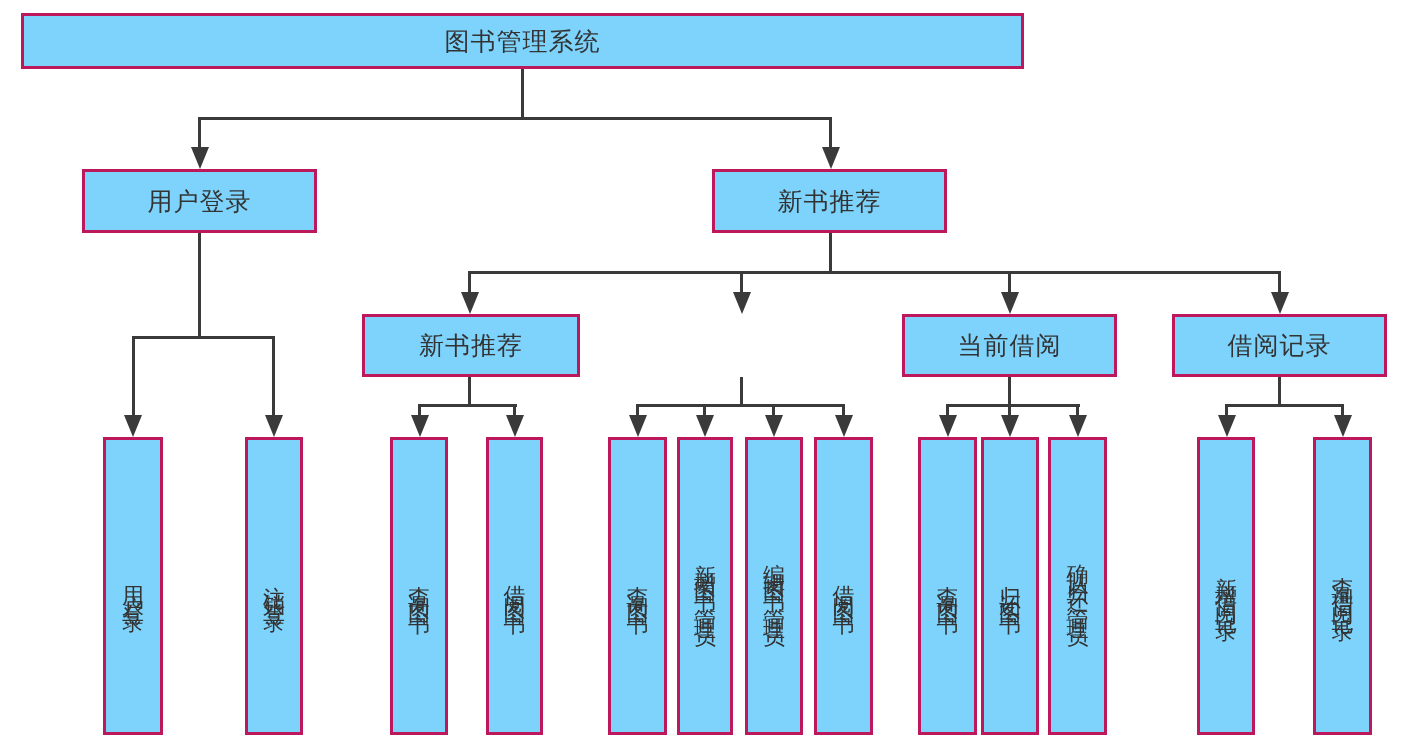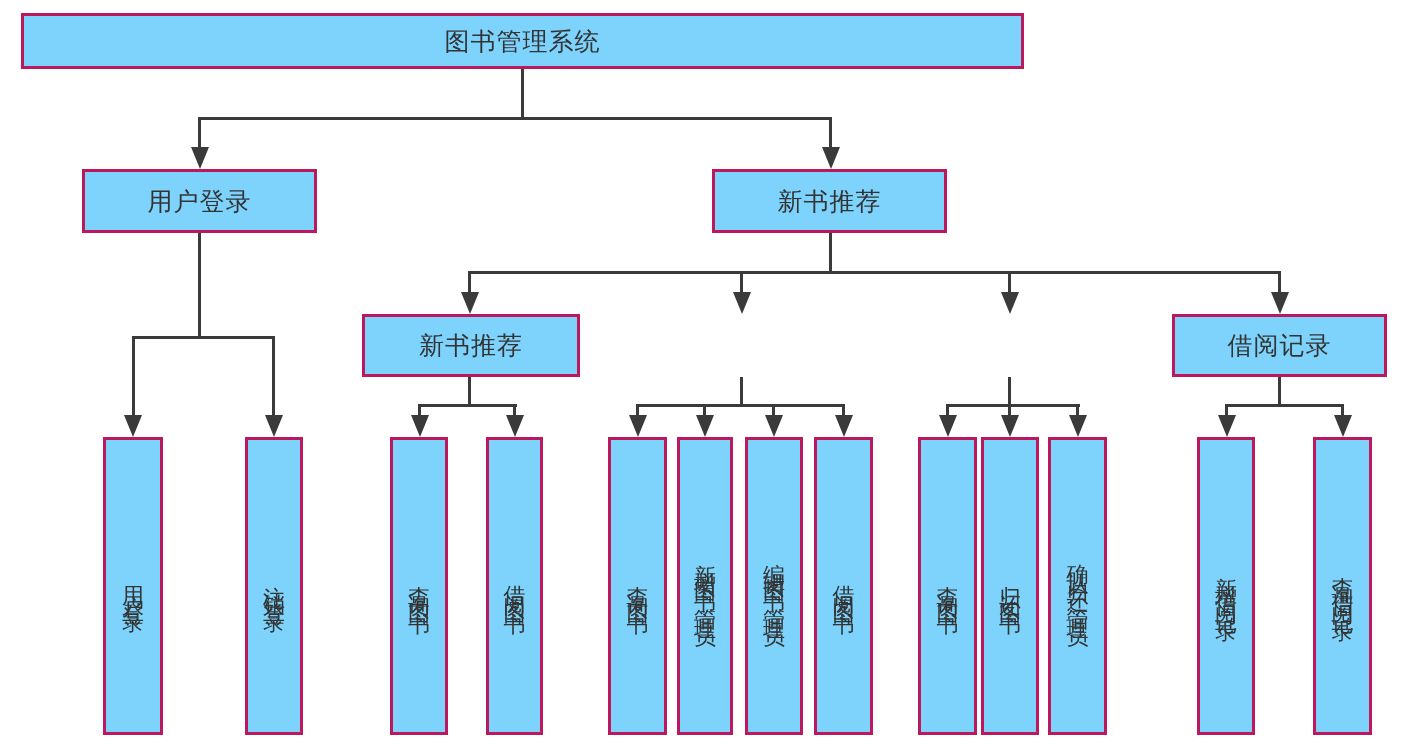--- a/index.html
+++ b/index.html
@@ -74,20 +74,21 @@
 
   <div class="node hbox" style="left:21px; top:13px; width:1003px; height:56px;">图书管理系统</div>
 
   <div class="node hbox" style="left:82px; top:169px; width:235px; height:64px;">用户登录</div>
 
   <div class="node hbox" style="left:712px; top:169px; width:235px; height:64px;">新书推荐</div>
 
   <div class="node hbox" style="left:362px; top:314px; width:218px; height:63px;">新书推荐</div>
 
 
+  <div class="node hbox" style="left:902px; top:314px; width:215px; height:63px;">当前借阅</div>
 
   <div class="node hbox" style="left:1172px; top:314px; width:215px; height:63px;">借阅记录</div>
 
   <div class="node vbox" style="left:103px; top:437px; width:60px; height:298px;">用户登录</div>
 
   <div class="node vbox" style="left:245px; top:437px; width:58px; height:298px;">注销登录</div>
 
   <div class="node vbox" style="left:390px; top:437px; width:58px; height:298px;">查询图书</div>
 
   <div class="node vbox" style="left:486px; top:437px; width:57px; height:298px;">借阅图书</div>

